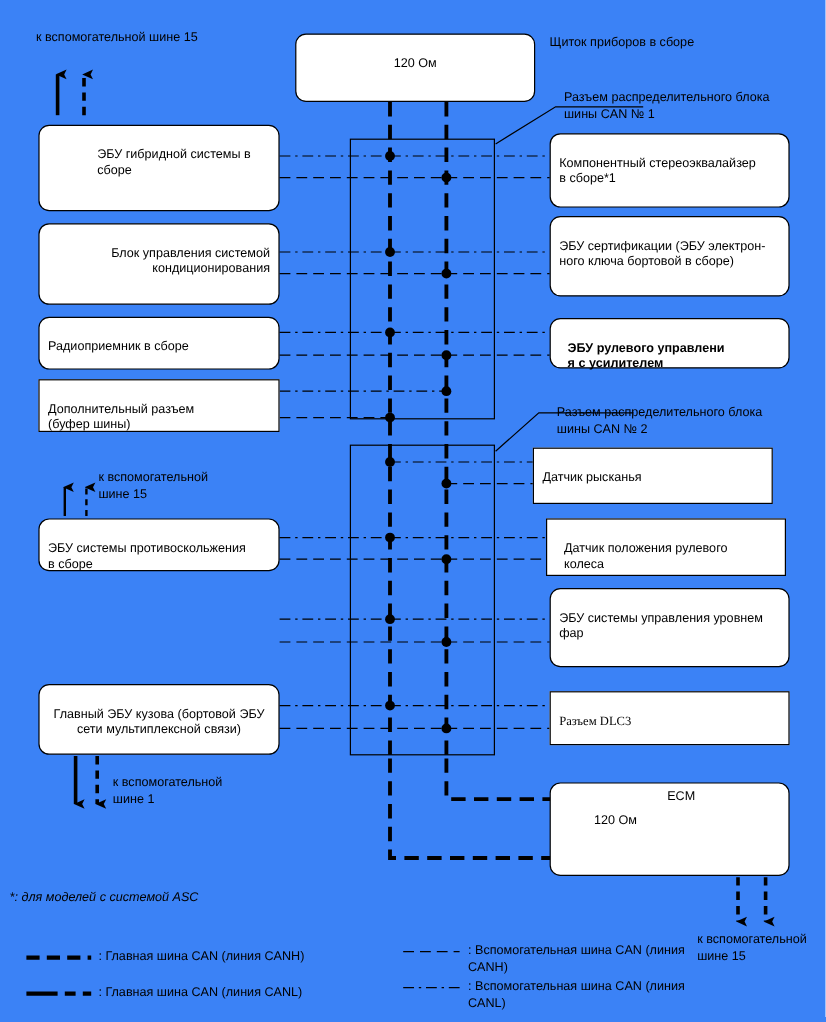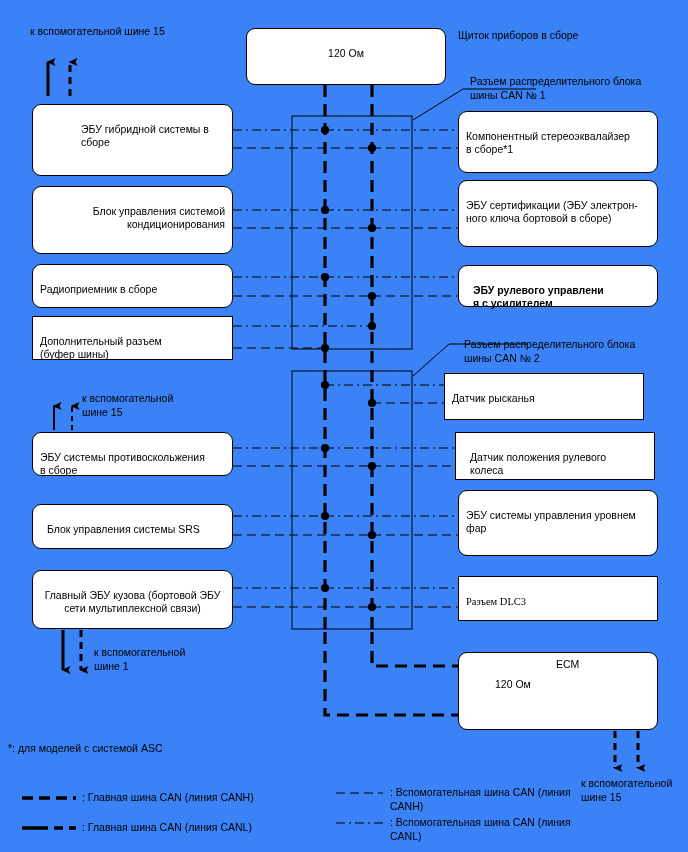--- a/index.html
+++ b/index.html
@@ -257,23 +257,20 @@
   </div>
 
   <div class="lbl" style="left:82px; top:392px;">к вспомогательной
 шине 15</div>
 
   <div class="box rounded" style="left:32px; top:432px; width:201px; height:44px;">
     <span>ЭБУ системы противоскольжения
 в сборе</span>
   </div>
 
-  <div class="box rounded indent" style="left:32px; top:504px; width:201px; height:45px;">
-    <span>Блок управления системы SRS</span>
-  </div>
 
   <div class="box rounded" style="left:32px; top:570px; width:201px; height:59px;text-align:center;">
     <span>Главный ЭБУ кузова (бортовой ЭБУ
 сети мультиплексной связи)</span>
   </div>
 
   <div class="lbl" style="left:94px; top:646px;">к вспомогательной
 шине 1</div>
 
   <div class="box rounded" style="left:458px; top:111px; width:200px; height:62px;">
@@ -310,21 +307,21 @@
   </div>
 
   <div class="box rounded" style="left:458px; top:652px; width:200px; height:78px; padding:0;">
   </div>
   <div class="lbl" style="left:556px; top:658px;">ECM</div>
   <div class="res-lbl" style="left:495px; top:678px;">120 Ом</div>
 
   <div class="lbl" style="left:581px; top:777px;">к вспомогательной
 шине 15</div>
 
-  <div class="lbl" style="left:8px; top:742px;">*: для моделей с системой ASC</div>
+  <div class="lbl" style="left:8px; top:742px;font-style:italic;">*: для моделей с системой ASC</div>
 
   <div class="lgd-txt" style="left:82px; top:791px;">: Главная шина CAN (линия CANH)</div>
   <div class="lgd-txt" style="left:82px; top:821px;">: Главная шина CAN (линия CANL)</div>
   <div class="lgd-txt" style="left:390px; top:786px;">: Вспомогательная шина CAN (линия
 CANH)</div>
   <div class="lgd-txt" style="left:390px; top:816px;">: Вспомогательная шина CAN (линия
 CANL)</div>
 
 </div>
 

